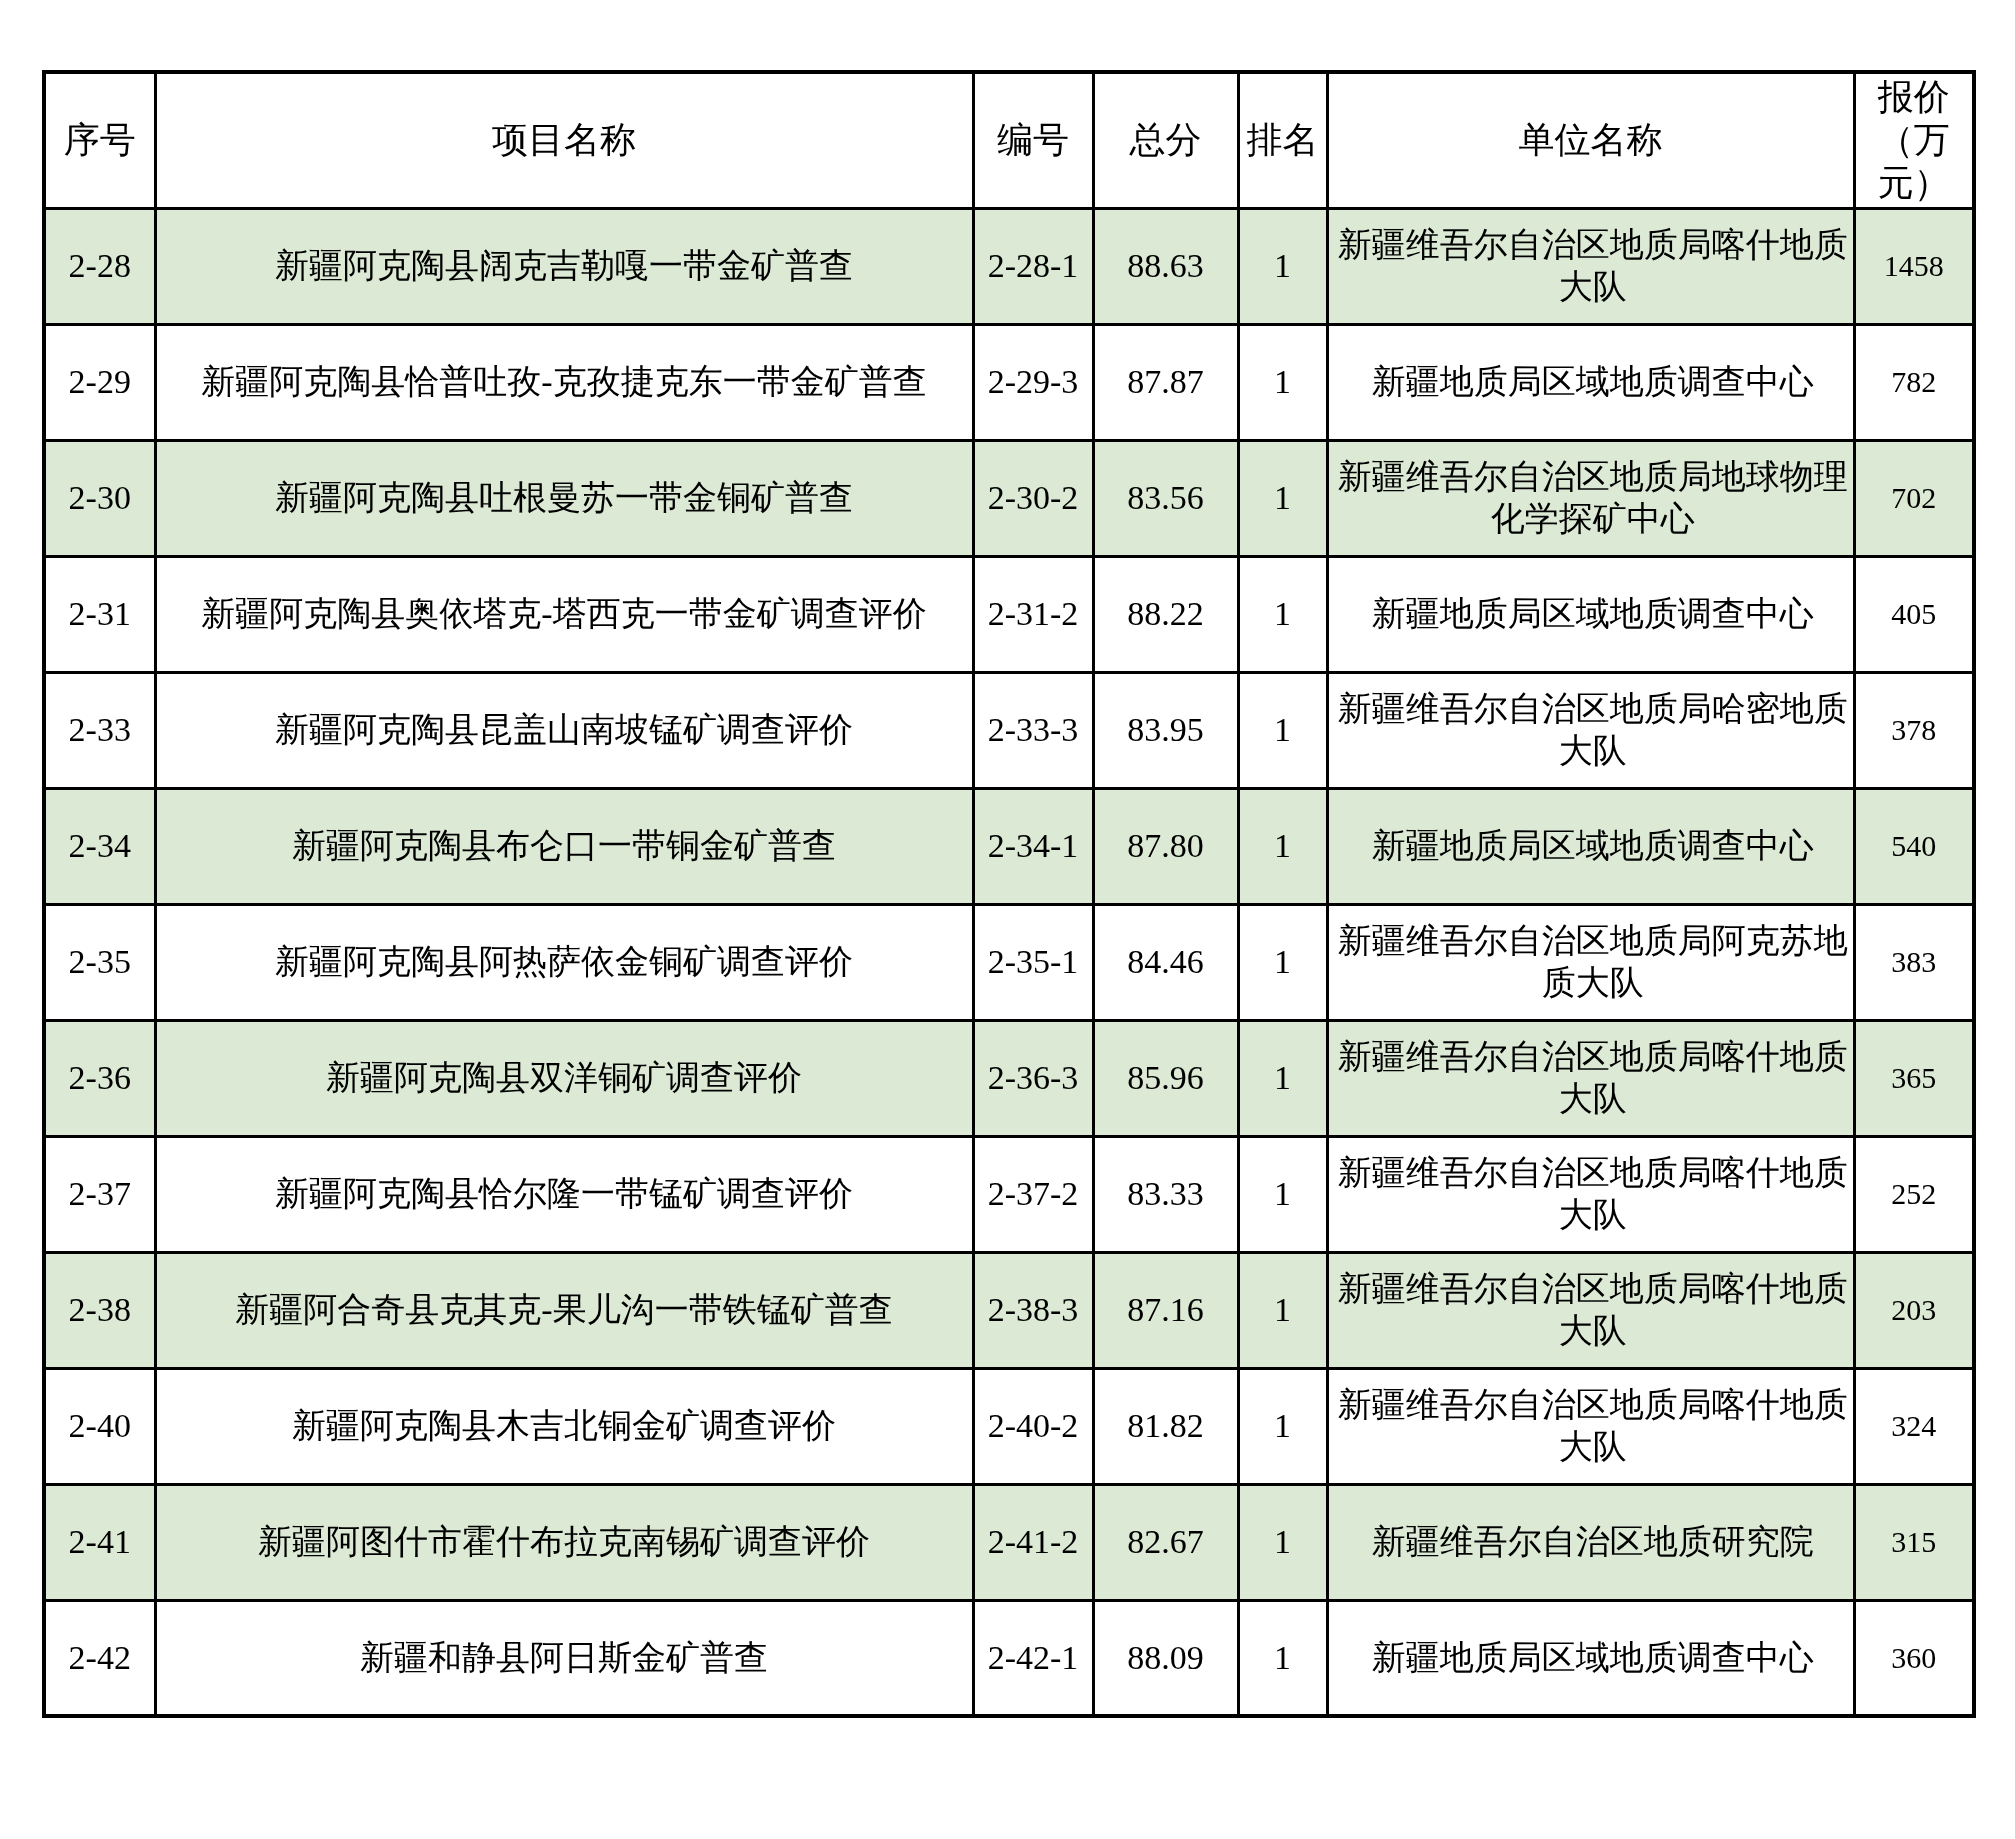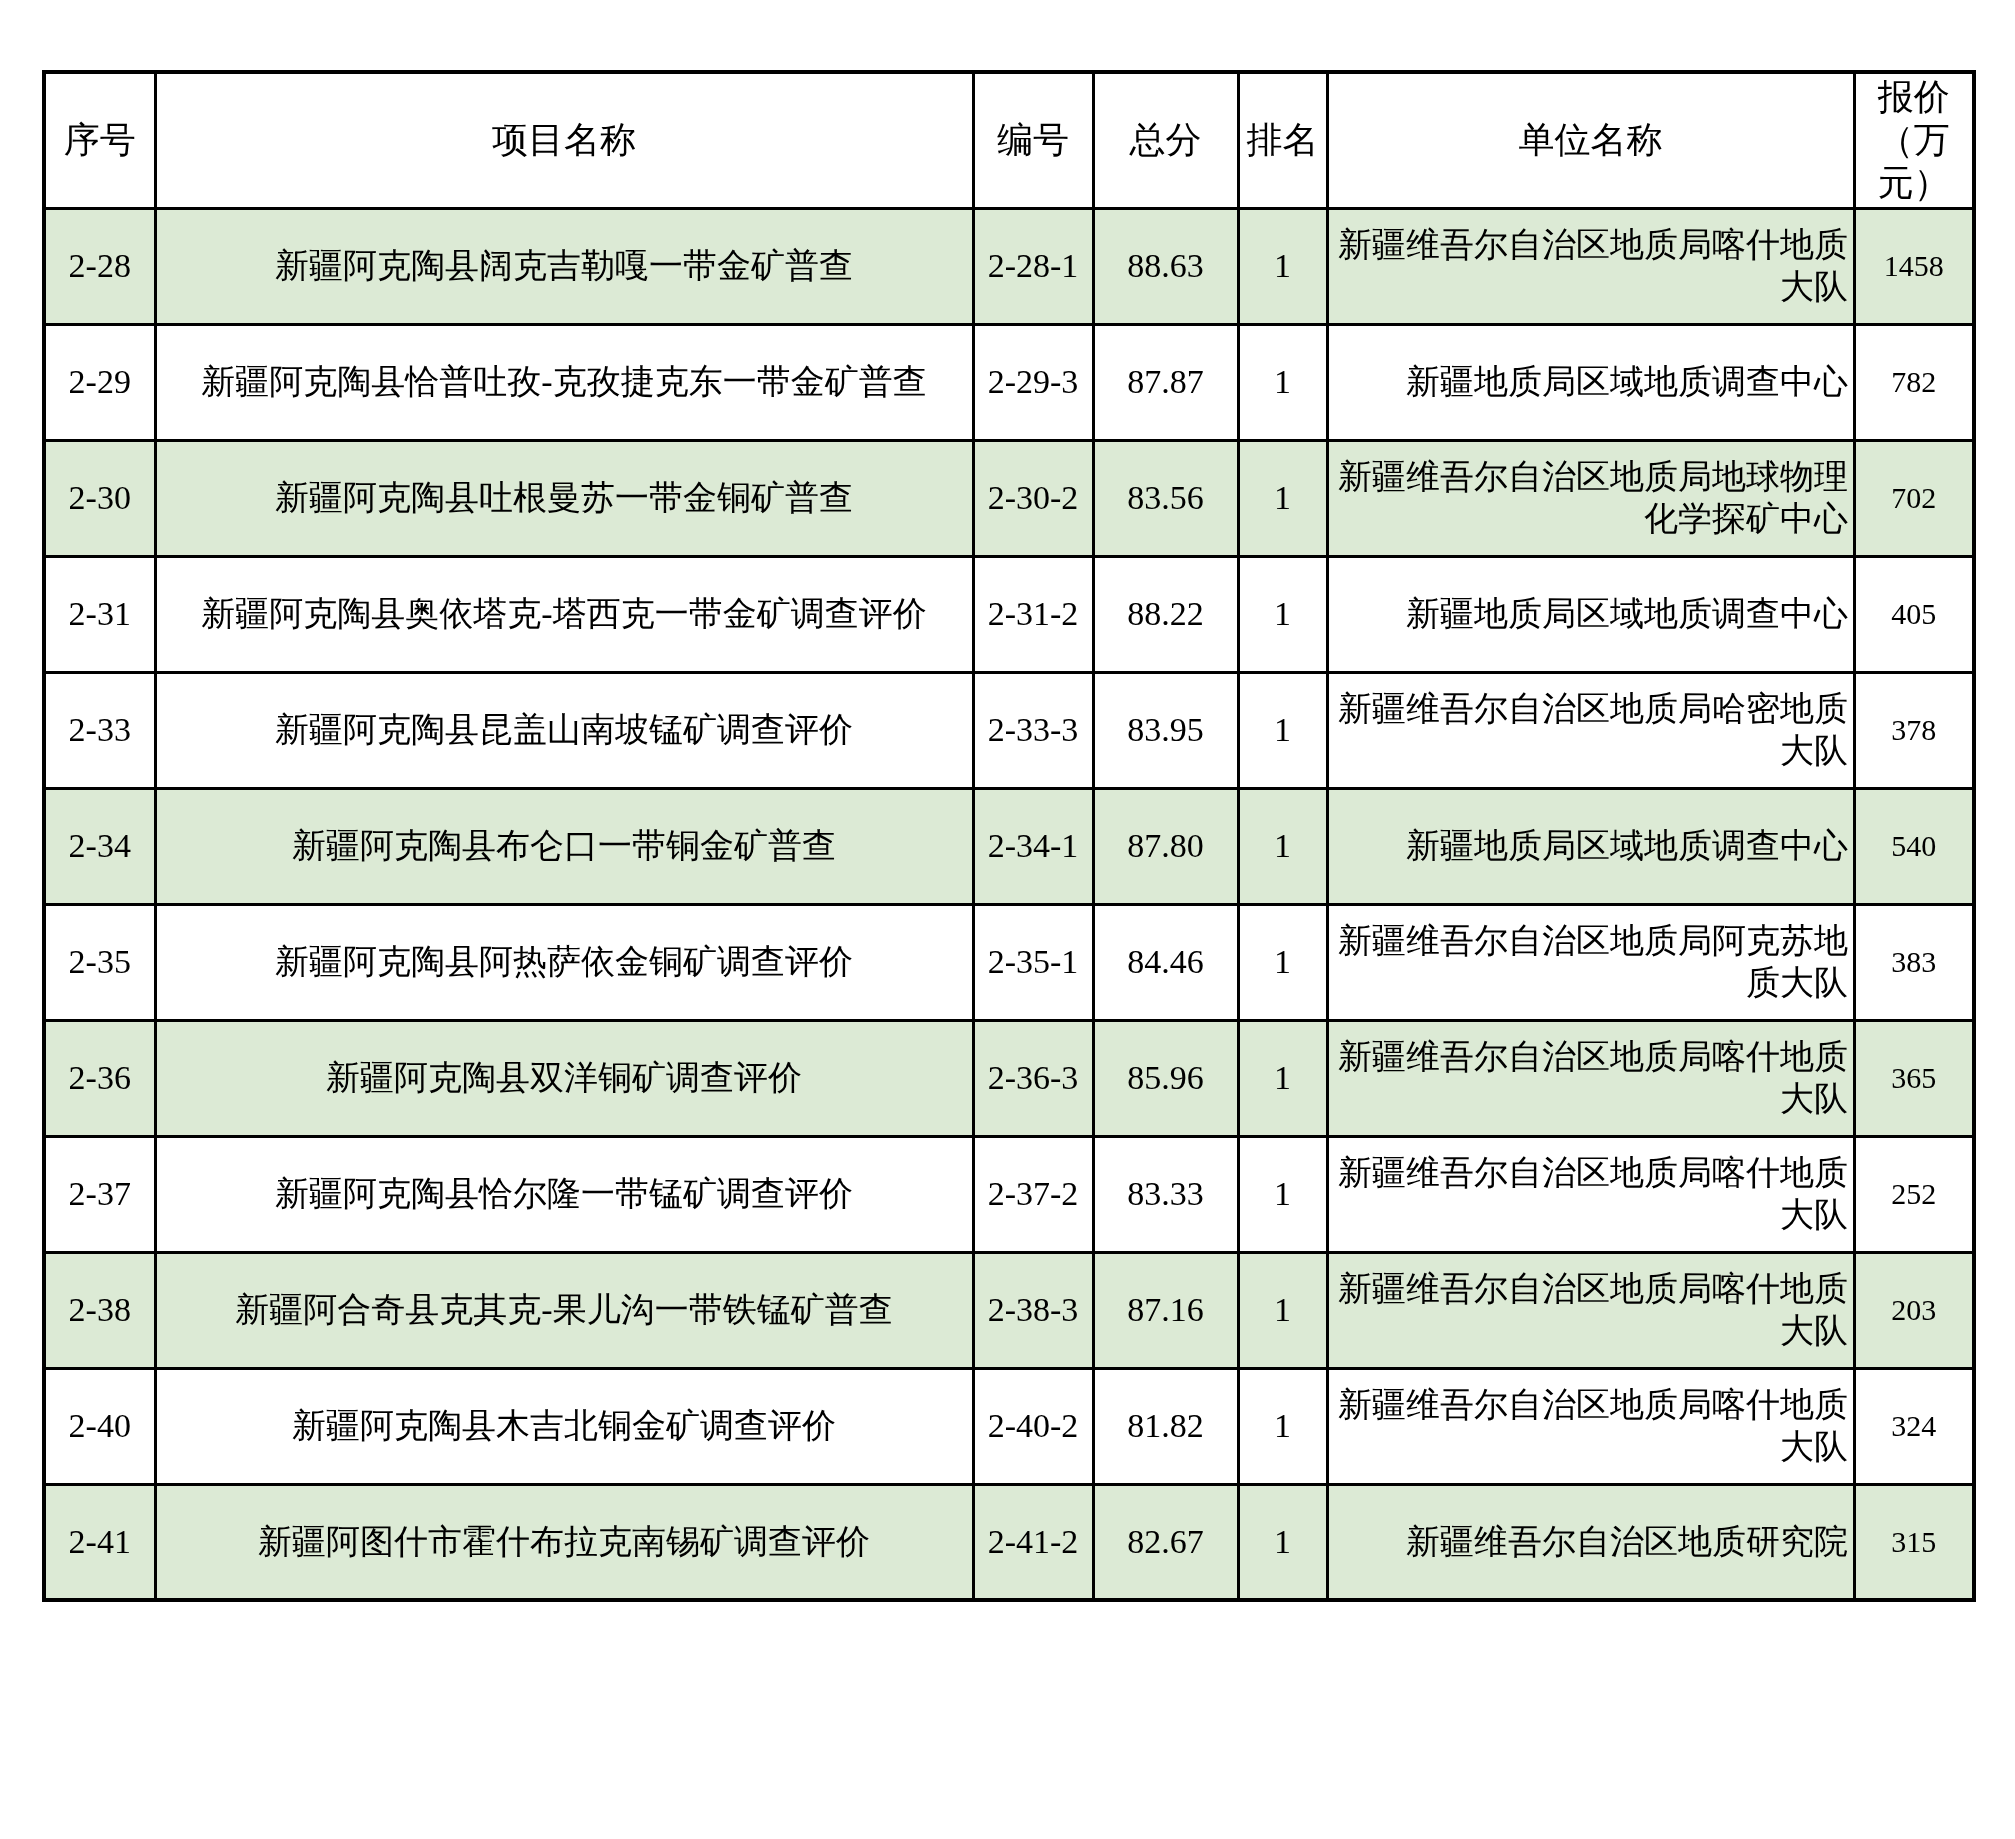--- a/index.html
+++ b/index.html
@@ -42,21 +42,21 @@
     line-height: 1.25;
   }
   col.c-seq     { width: 111px; }
   col.c-project { width: 818px; }
   col.c-code    { width: 120px; }
   col.c-score   { width: 145px; }
   col.c-rank    { width: 89px; }
   col.c-unit    { width: 527px; }
   col.c-price   { width: 120px; }
   td.cell-unit {
-    text-align: right;
+    text-align: center;
     padding-left: 9px;
     padding-right: 4.5px;
   }
   td.cell-price { font-size: 30px; margin-left: 21px; }
   tr.hl { background: #dcead5; }
   .pre { white-space: pre-line; }
 </style>
 </head>
 <body>
 
@@ -185,16 +185,25 @@
   </tr>
         <tr class="hl">
     <td class="cell-seq">2-41</td>
     <td class="cell-project">新疆阿图什市霍什布拉克南锡矿调查评价</td>
     <td class="cell-code">2-41-2</td>
     <td class="cell-score">82.67</td>
     <td class="cell-rank">1</td>
     <td class="cell-unit">新疆维吾尔自治区地质研究院</td>
     <td class="cell-price">315</td>
   </tr>
+        <tr>
+    <td class="cell-seq">2-42</td>
+    <td class="cell-project">新疆和静县阿日斯金矿普查</td>
+    <td class="cell-code">2-42-1</td>
+    <td class="cell-score">88.09</td>
+    <td class="cell-rank">1</td>
+    <td class="cell-unit">新疆地质局区域地质调查中心</td>
+    <td class="cell-price">360</td>
+  </tr>
       </tbody>
   </table>
 </div>
 
 
 </body></html>

